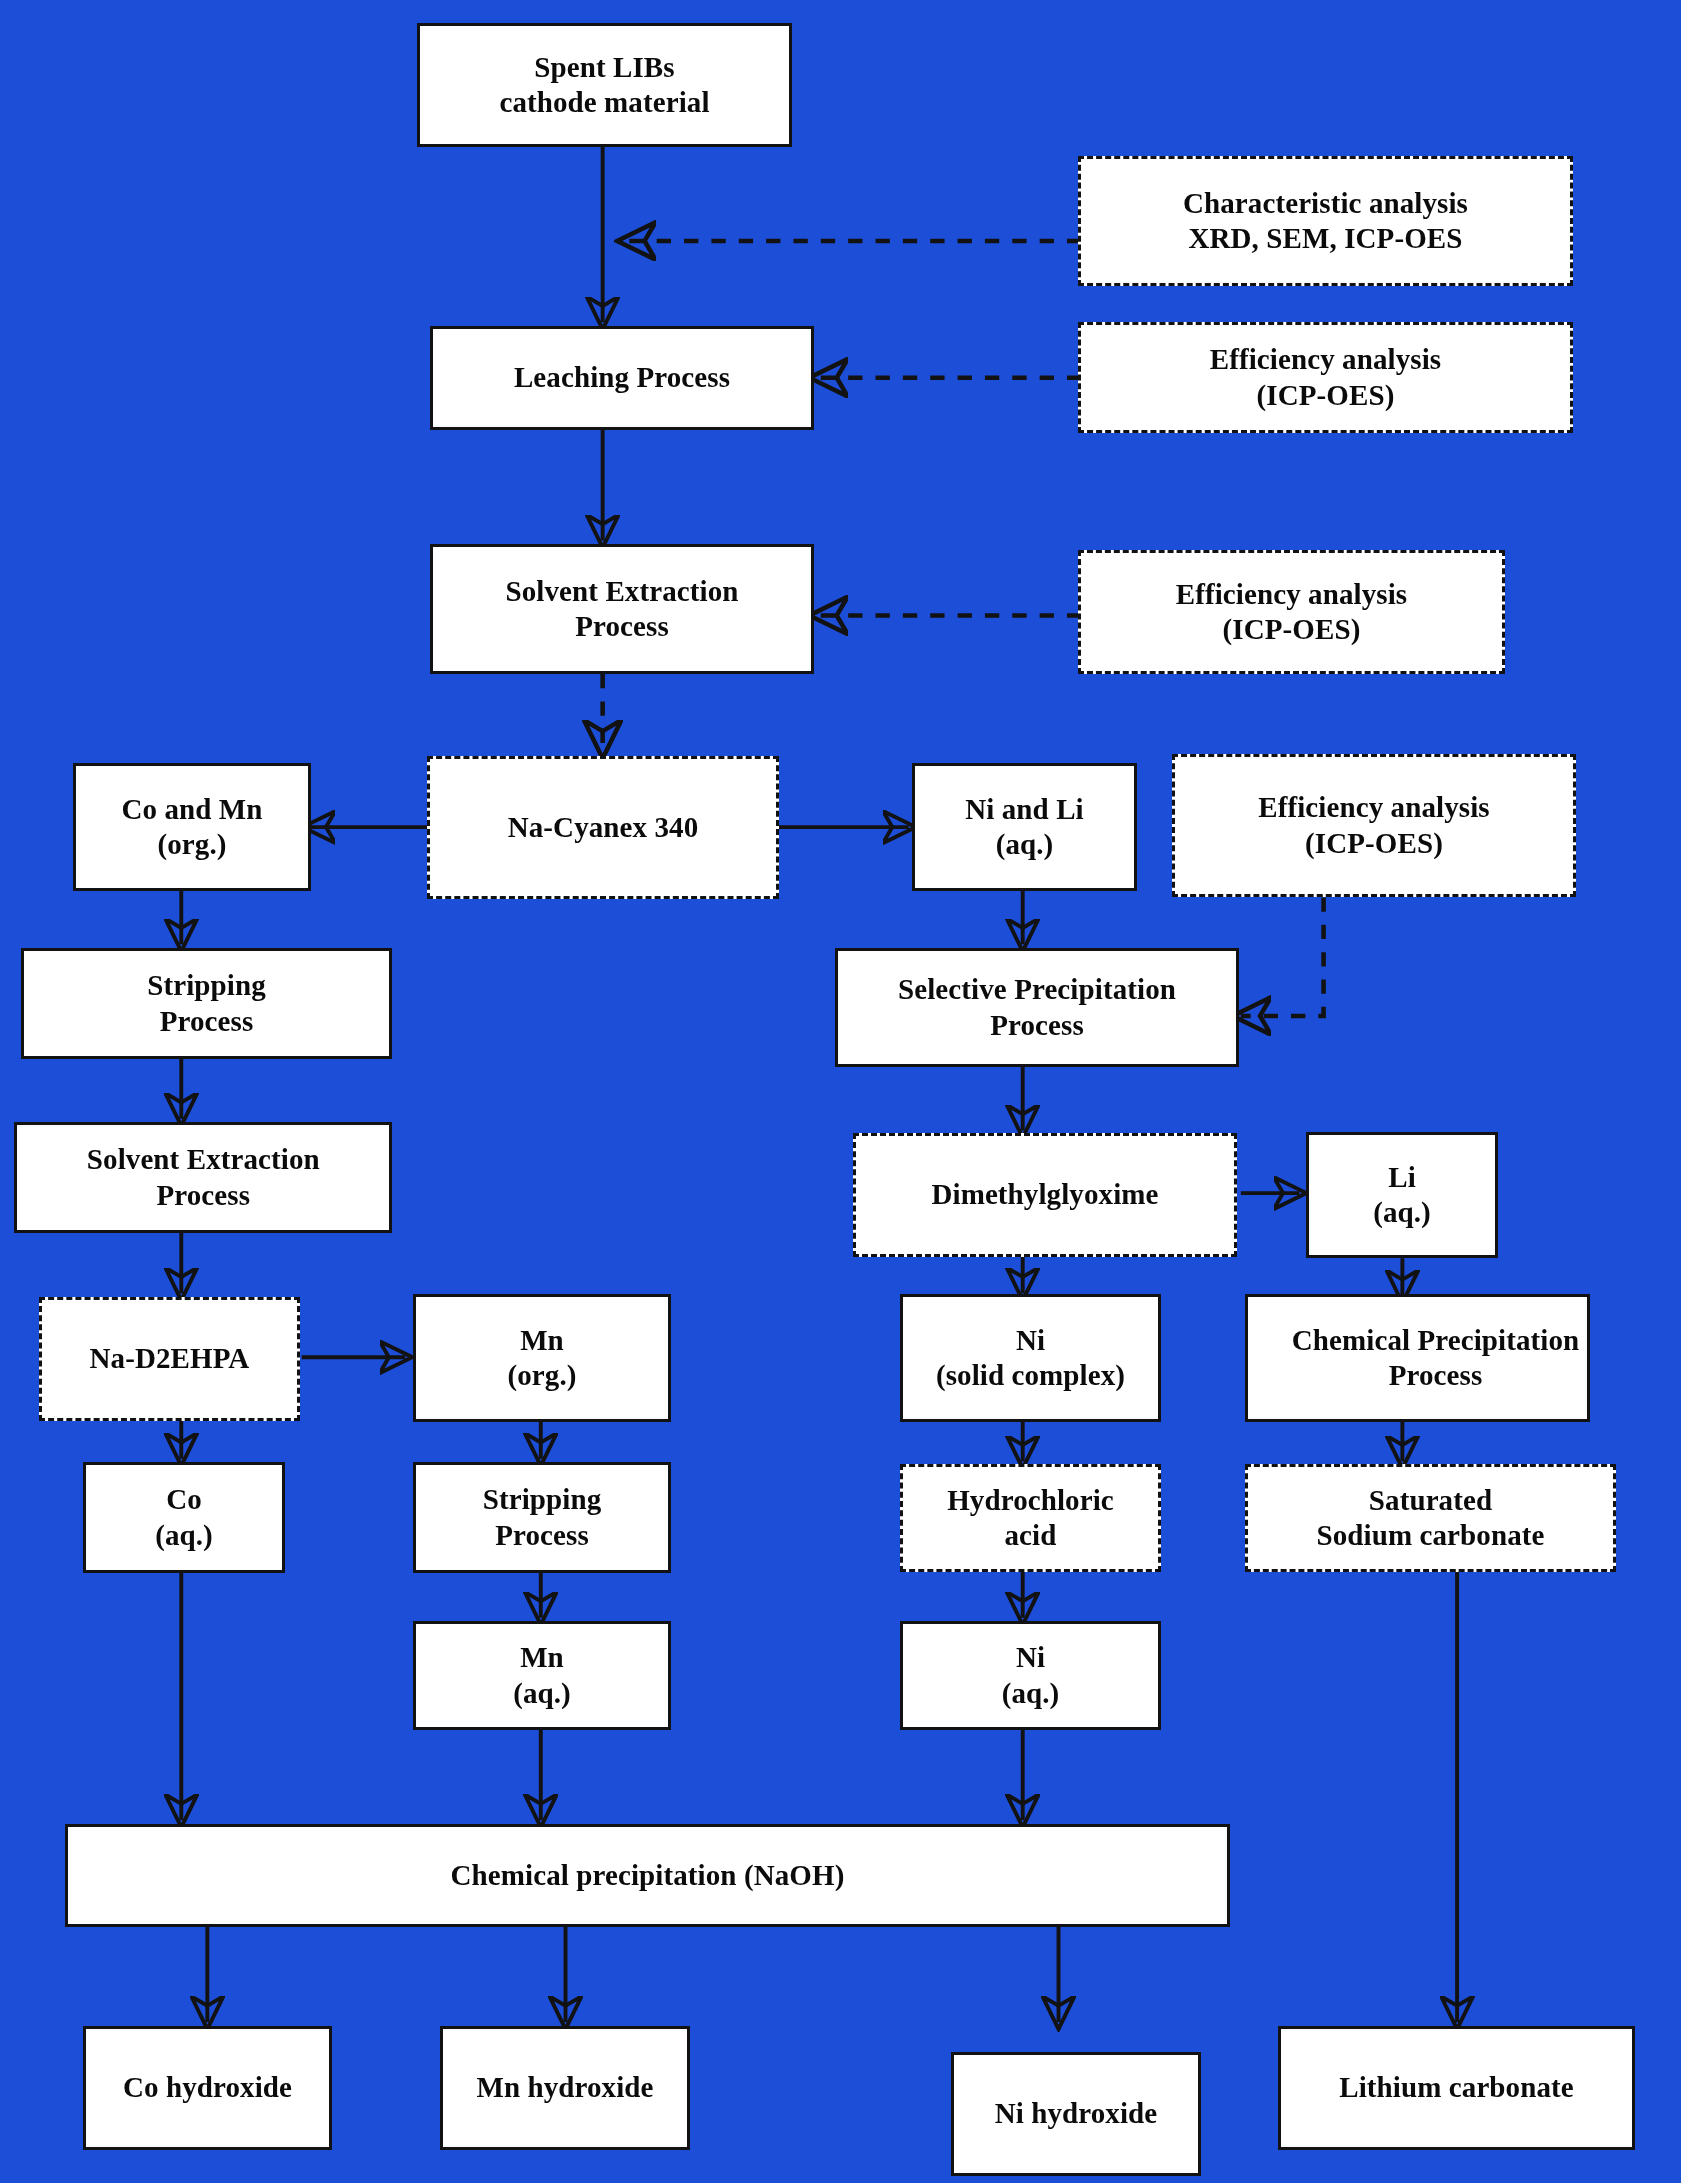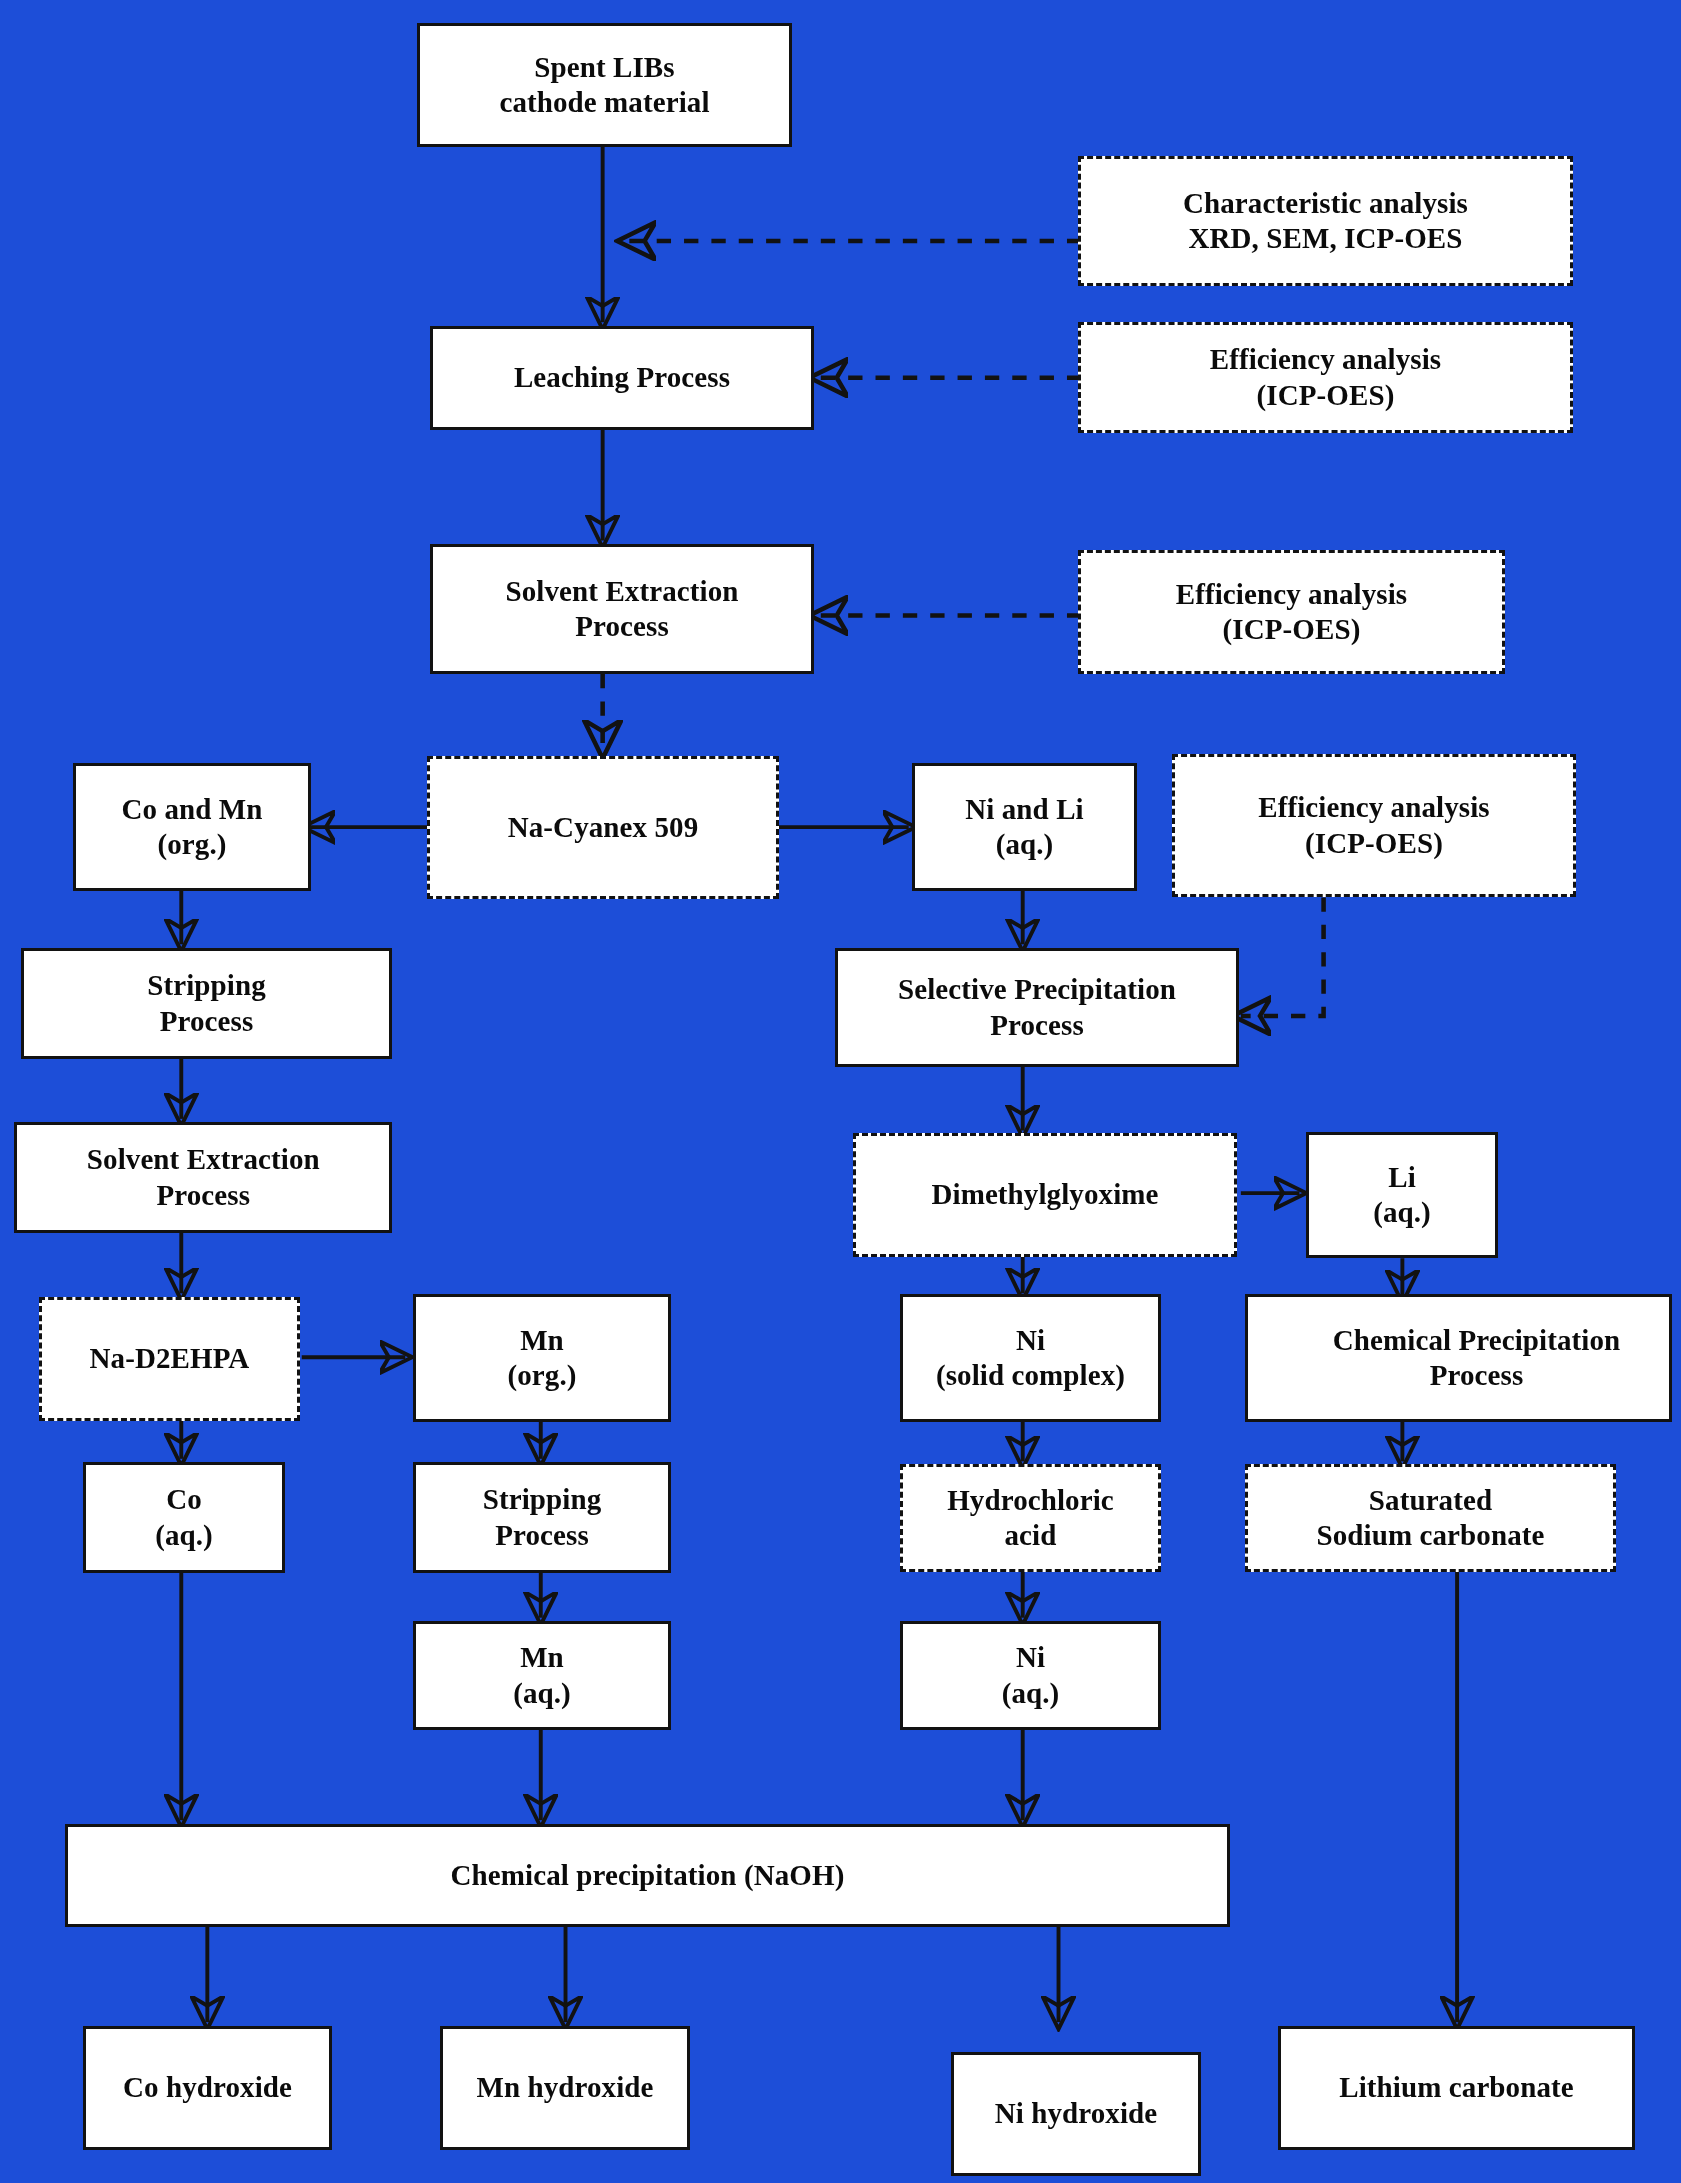--- a/index.html
+++ b/index.html
@@ -135,21 +135,21 @@
     <span class="txt">Solvent Extraction
 Process</span>
   </div>
 
   <div class="node dashed" style="left:1078px; top:550px;  width:427px; height:124px;">
     <span class="txt">Efficiency analysis
 (ICP-OES)</span>
   </div>
 
   <div class="node dashed" style="left:427px;  top:756px; width:352px; height:143px;">
-    <span class="txt">Na-Cyanex 509</span>
+    <span class="txt">Na-Cyanex 340</span>
   </div>
 
   <div class="node solid" style="left:73px;  top:763px; width:238px; height:128px;">
     <span class="txt">Co and Mn
 (org.)</span>
   </div>
 
   <div class="node solid" style="left:912px; top:763px; width:225px; height:128px;">
     <span class="txt">Ni and Li
 (aq.)</span>
@@ -191,21 +191,21 @@
   <div class="node solid" style="left:413px;  top:1294px; width:258px; height:128px;">
     <span class="txt">Mn
 (org.)</span>
   </div>
 
   <div class="node solid" style="left:900px; top:1294px; width:261px; height:128px;">
     <span class="txt">Ni
 (solid complex)</span>
   </div>
 
-  <div class="node solid" style="left:1245px; top:1294px; width:427px; height:128px;padding-left:40px;">
+  <div class="node solid" style="left:1245px; top:1294px; width:345px; height:128px;padding-left:40px;">
     <span class="txt">Chemical Precipitation
 Process</span>
   </div>
 
   <div class="node solid" style="left:83px;  top:1462px; width:202px; height:111px;">
     <span class="txt">Co
 (aq.)</span>
   </div>
 
   <div class="node solid" style="left:413px;  top:1462px; width:258px; height:111px;">

